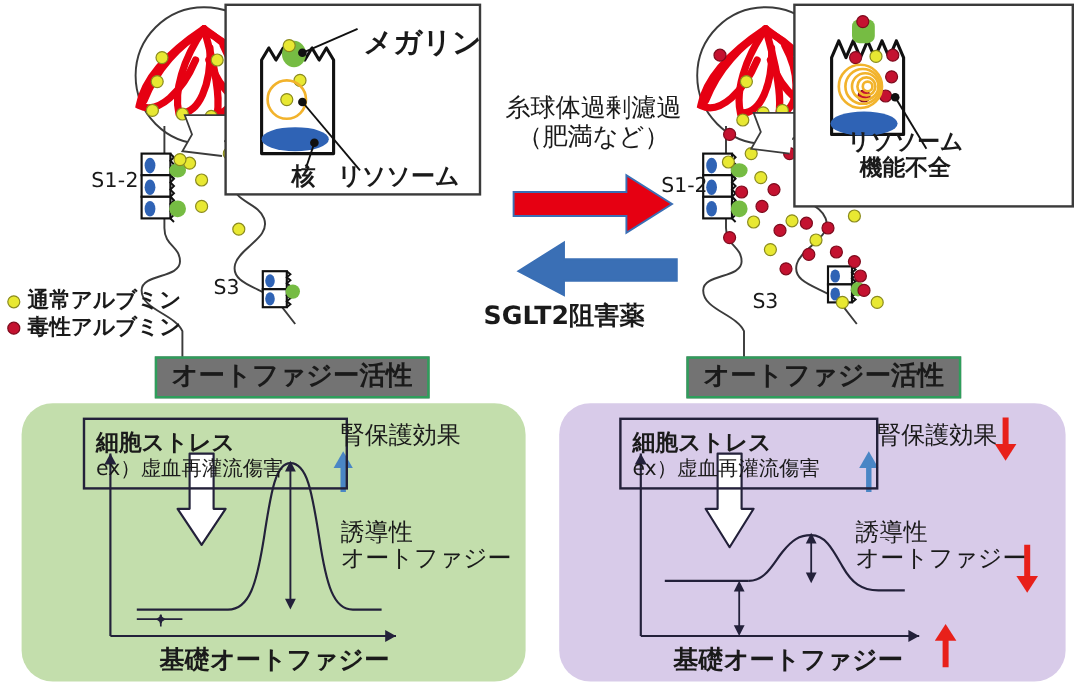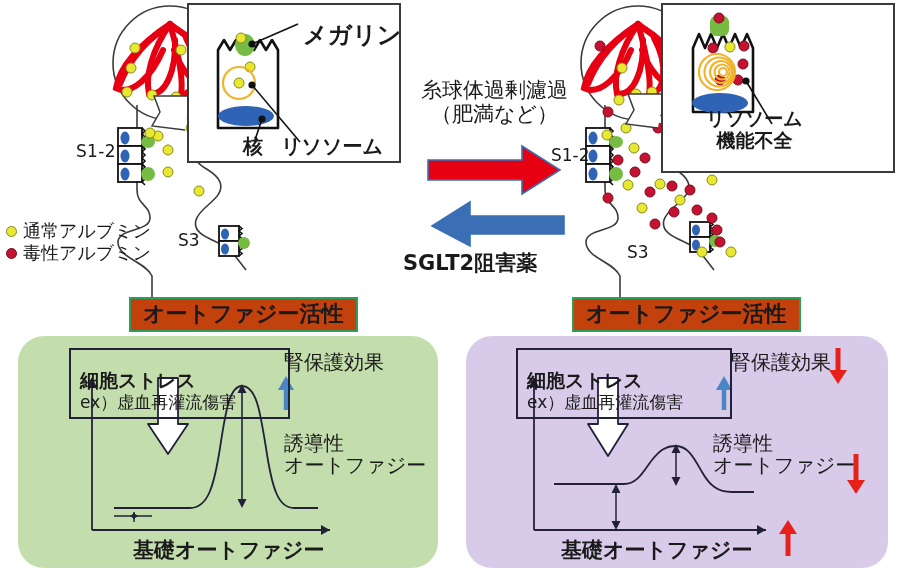--- a/index.html
+++ b/index.html
@@ -9,44 +9,44 @@
   svg{display:block;}
   .lbl{position:absolute;white-space:nowrap;line-height:1.15;}
   .jp{font-family:"DejaVu Sans","Liberation Sans",sans-serif;}
 
   
   #lbl-s12-left{left:76px;top:142px;font-size:17px;letter-spacing:.3px;}
   #lbl-s3-left {left:178px;top:231px;font-size:17px;}
   #lbl-s12-right{left:551px;top:146px;font-size:17px;}
   #lbl-s3-right {left:627px;top:243px;font-size:17px;}
 
-  #legend{left:6px;top:220px;font-size:18px;font-weight:400;}
+  #legend{left:6px;top:240px;font-size:18px;font-weight:700;}
   #legend .row{display:flex;align-items:center;gap:6px;height:22px;}
   .dot{width:9px;height:9px;border-radius:50%;display:inline-block;flex:0 0 auto;}
 
   #lbl-megalin{left:303px;top:22px;font-size:24px;font-weight:700;}
   #lbl-nucleus{left:243px;top:135px;font-size:20px;font-weight:700;}
   #lbl-lysosome{left:281px;top:135px;font-size:20px;font-weight:700;}
   #lbl-lyso-dys{left:706px;top:108px;font-size:19px;font-weight:700;text-align:center;}
 
   #lbl-hyperfilt{left:407px;top:78px;font-size:21px;font-weight:400;text-align:center;width:175px;}
   #lbl-sglt2{left:403px;top:251px;font-size:21px;font-weight:700;width:182px;}
 
   
-  .panel-title{position:absolute;background:#c2410c;border:2px solid #2e9e5b;
+  .panel-title{position:absolute;background:#737373;border:2px solid #2e9e5b;
                font-size:22px;font-weight:700;padding:2px 12px 4px;line-height:1.15;}
   #title-left{left:129px;top:297px;}
   #title-right{left:572px;top:297px;}
 
   .panel{position:absolute;border-radius:26px;}
   #panel-left{left:18px;top:336px;width:420px;height:232px;background:#c3deac;}
   #panel-right{left:466px;top:336px;width:422px;height:232px;background:#d8cbe9;}
 
   .stressbox{position:absolute;border:2px solid #23213a;background:transparent;
-             padding:19px 9px 5px;line-height:1.2;}
+             padding:8px 9px 5px;line-height:1.2;}
   .stressbox .t1{font-size:19px;font-weight:700;}
   .stressbox .t2{font-size:17px;}
   #stress-left{left:69px;top:348px;width:199px;}
   #stress-right{left:516px;top:348px;width:194px;}
 
   .sideTxt{position:absolute;font-weight:400;line-height:1.12;}
   #kidney-left{left:284px;top:351px;font-size:20px;}
   #induced-left{left:284px;top:432px;font-size:20px;}
   #kidney-right{left:731px;top:351px;font-size:20px;}
   #induced-right{left:713px;top:432px;font-size:20px;}

